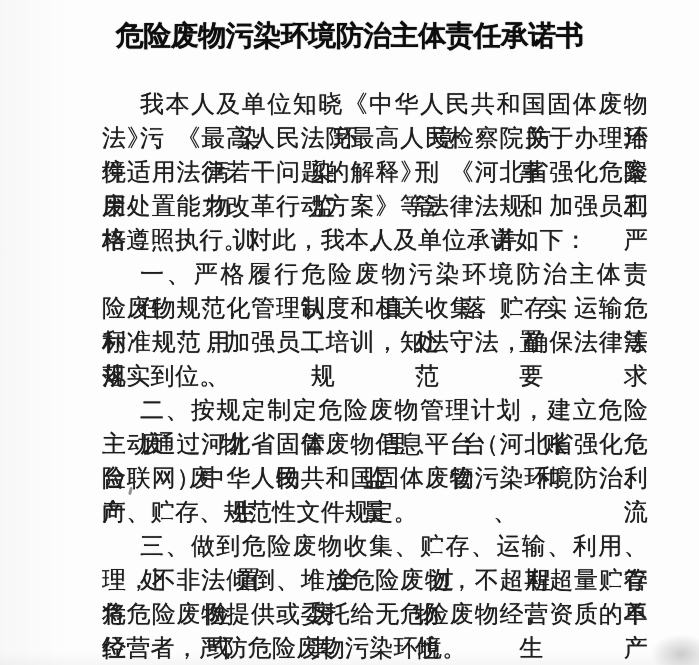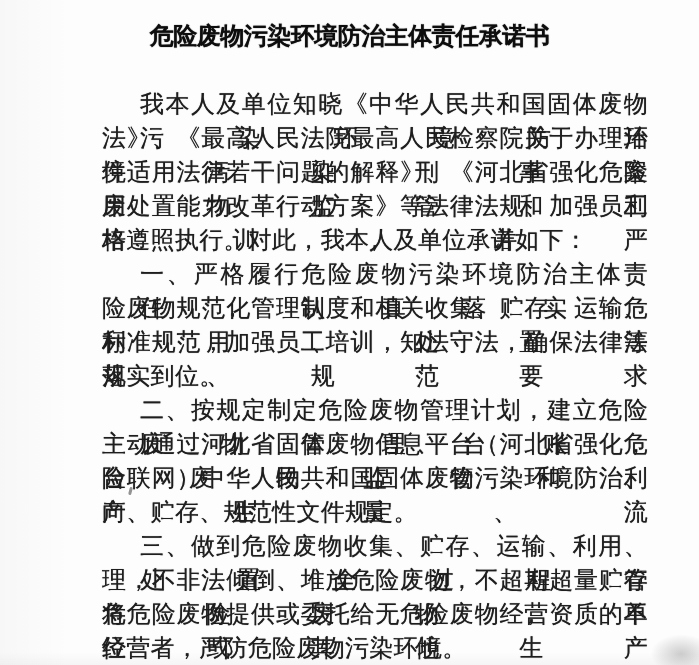--- a/index.html
+++ b/index.html
@@ -23,21 +23,21 @@
     font-family: "Liberation Serif", "DejaVu Serif", serif;
     color: #1d1d1d;
   }
   .doc-title {
     position: absolute;
     top: 20px;
     left: 0;
     width: 100%;
     margin: 0;
     text-align: center;
-    font-size: 24px;
+    font-size: 28px;
     line-height: 32px;
     font-weight: bold;
     color: #0d0d0d;
     letter-spacing: -0.5px;
     text-shadow: 0 0 1px rgba(10,10,10,0.85);
   }
   .doc-body {
     position: absolute;
     left: 102px;
     top: 87px;

